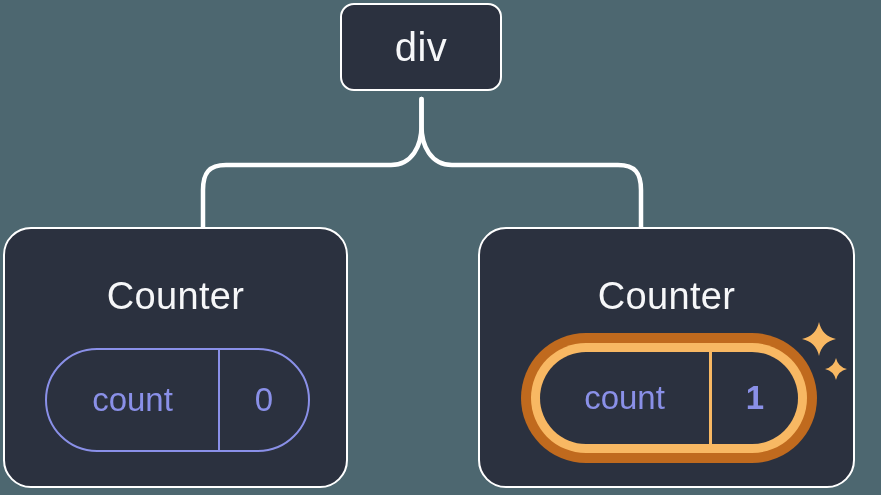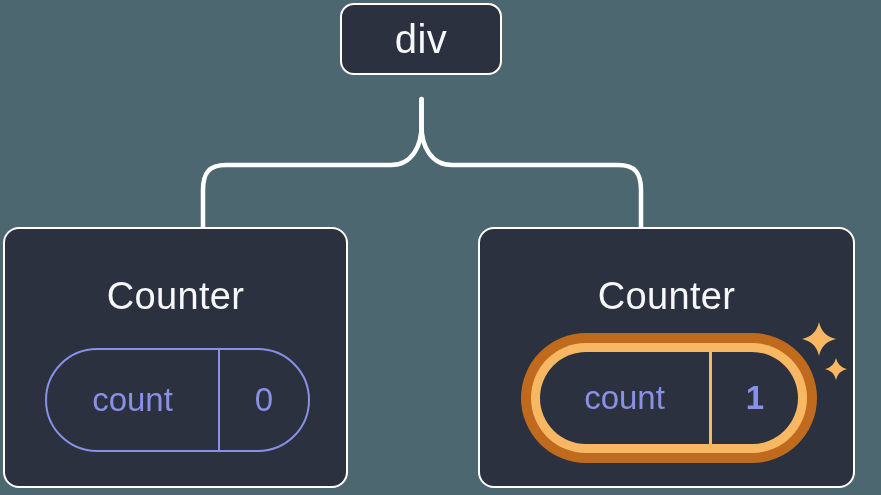--- a/index.html
+++ b/index.html
@@ -17,21 +17,21 @@
   }
   .connector {
     position: absolute;
     left: 0; top: 0;
     width: 881px; height: 495px;
     pointer-events: none;
   }
   .root-node {
     position: absolute;
     left: 340px; top: 3px;
-    width: 162px; height: 72px;
+    width: 162px; height: 88px;
     box-sizing: border-box;
     background: var(--node-fill, #2B313F);
     border: 2.5px solid var(--node-border, #FFFFFF);
     border-radius: 14px;
     display: flex;
     align-items: center;
     justify-content: center;
   }
   .root-node-label {
     color: var(--text, #F6F7F9);
@@ -39,21 +39,21 @@
     font-weight: 400;
     letter-spacing: 0.5px;
   }
   .card {
     position: absolute;
     top: 227px;
     height: 261px;
     box-sizing: border-box;
     background: var(--node-fill, #2B313F);
     border: 2.5px solid var(--node-border, #FFFFFF);
-    border-radius: 16px;
+    border-radius: 28px;
   }
   .card-left  { left: 3px;   width: 345px; }
   .card-right { left: 478px; width: 377px; }
   .card-title {
     position: absolute;
     top: 47px;
     left: 0;
     width: 100%;
     margin: 0;
     text-align: center;

